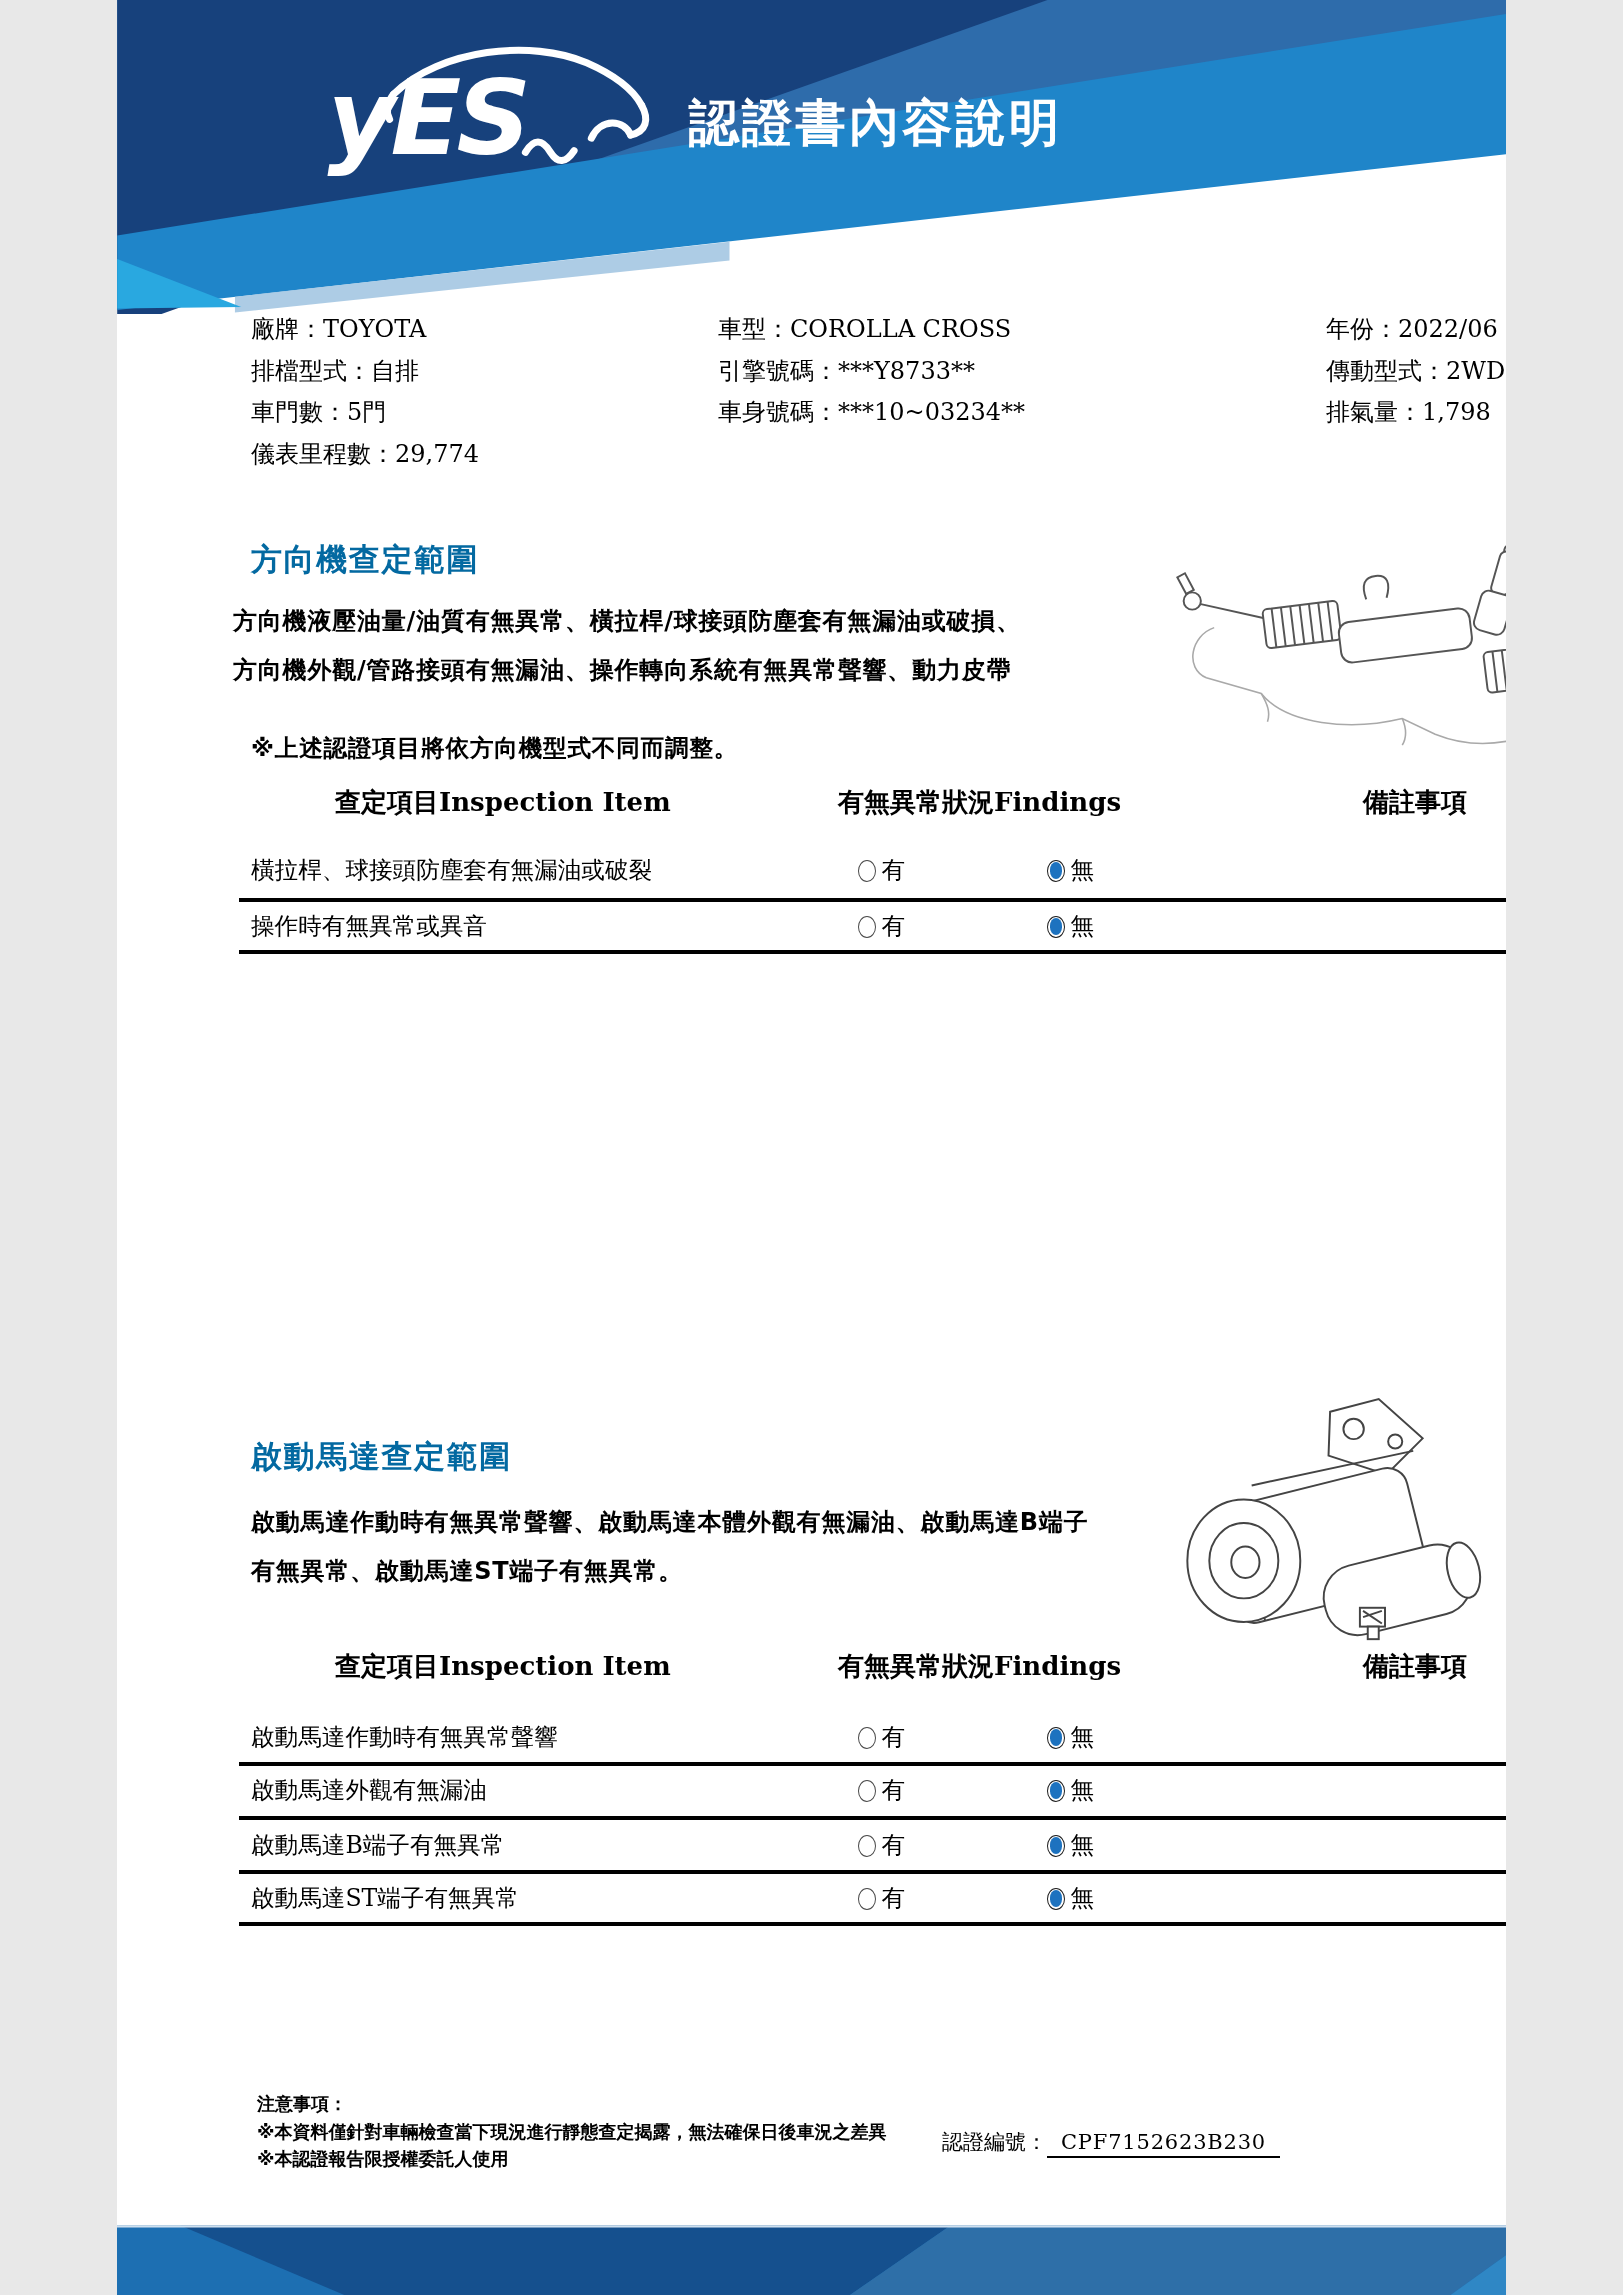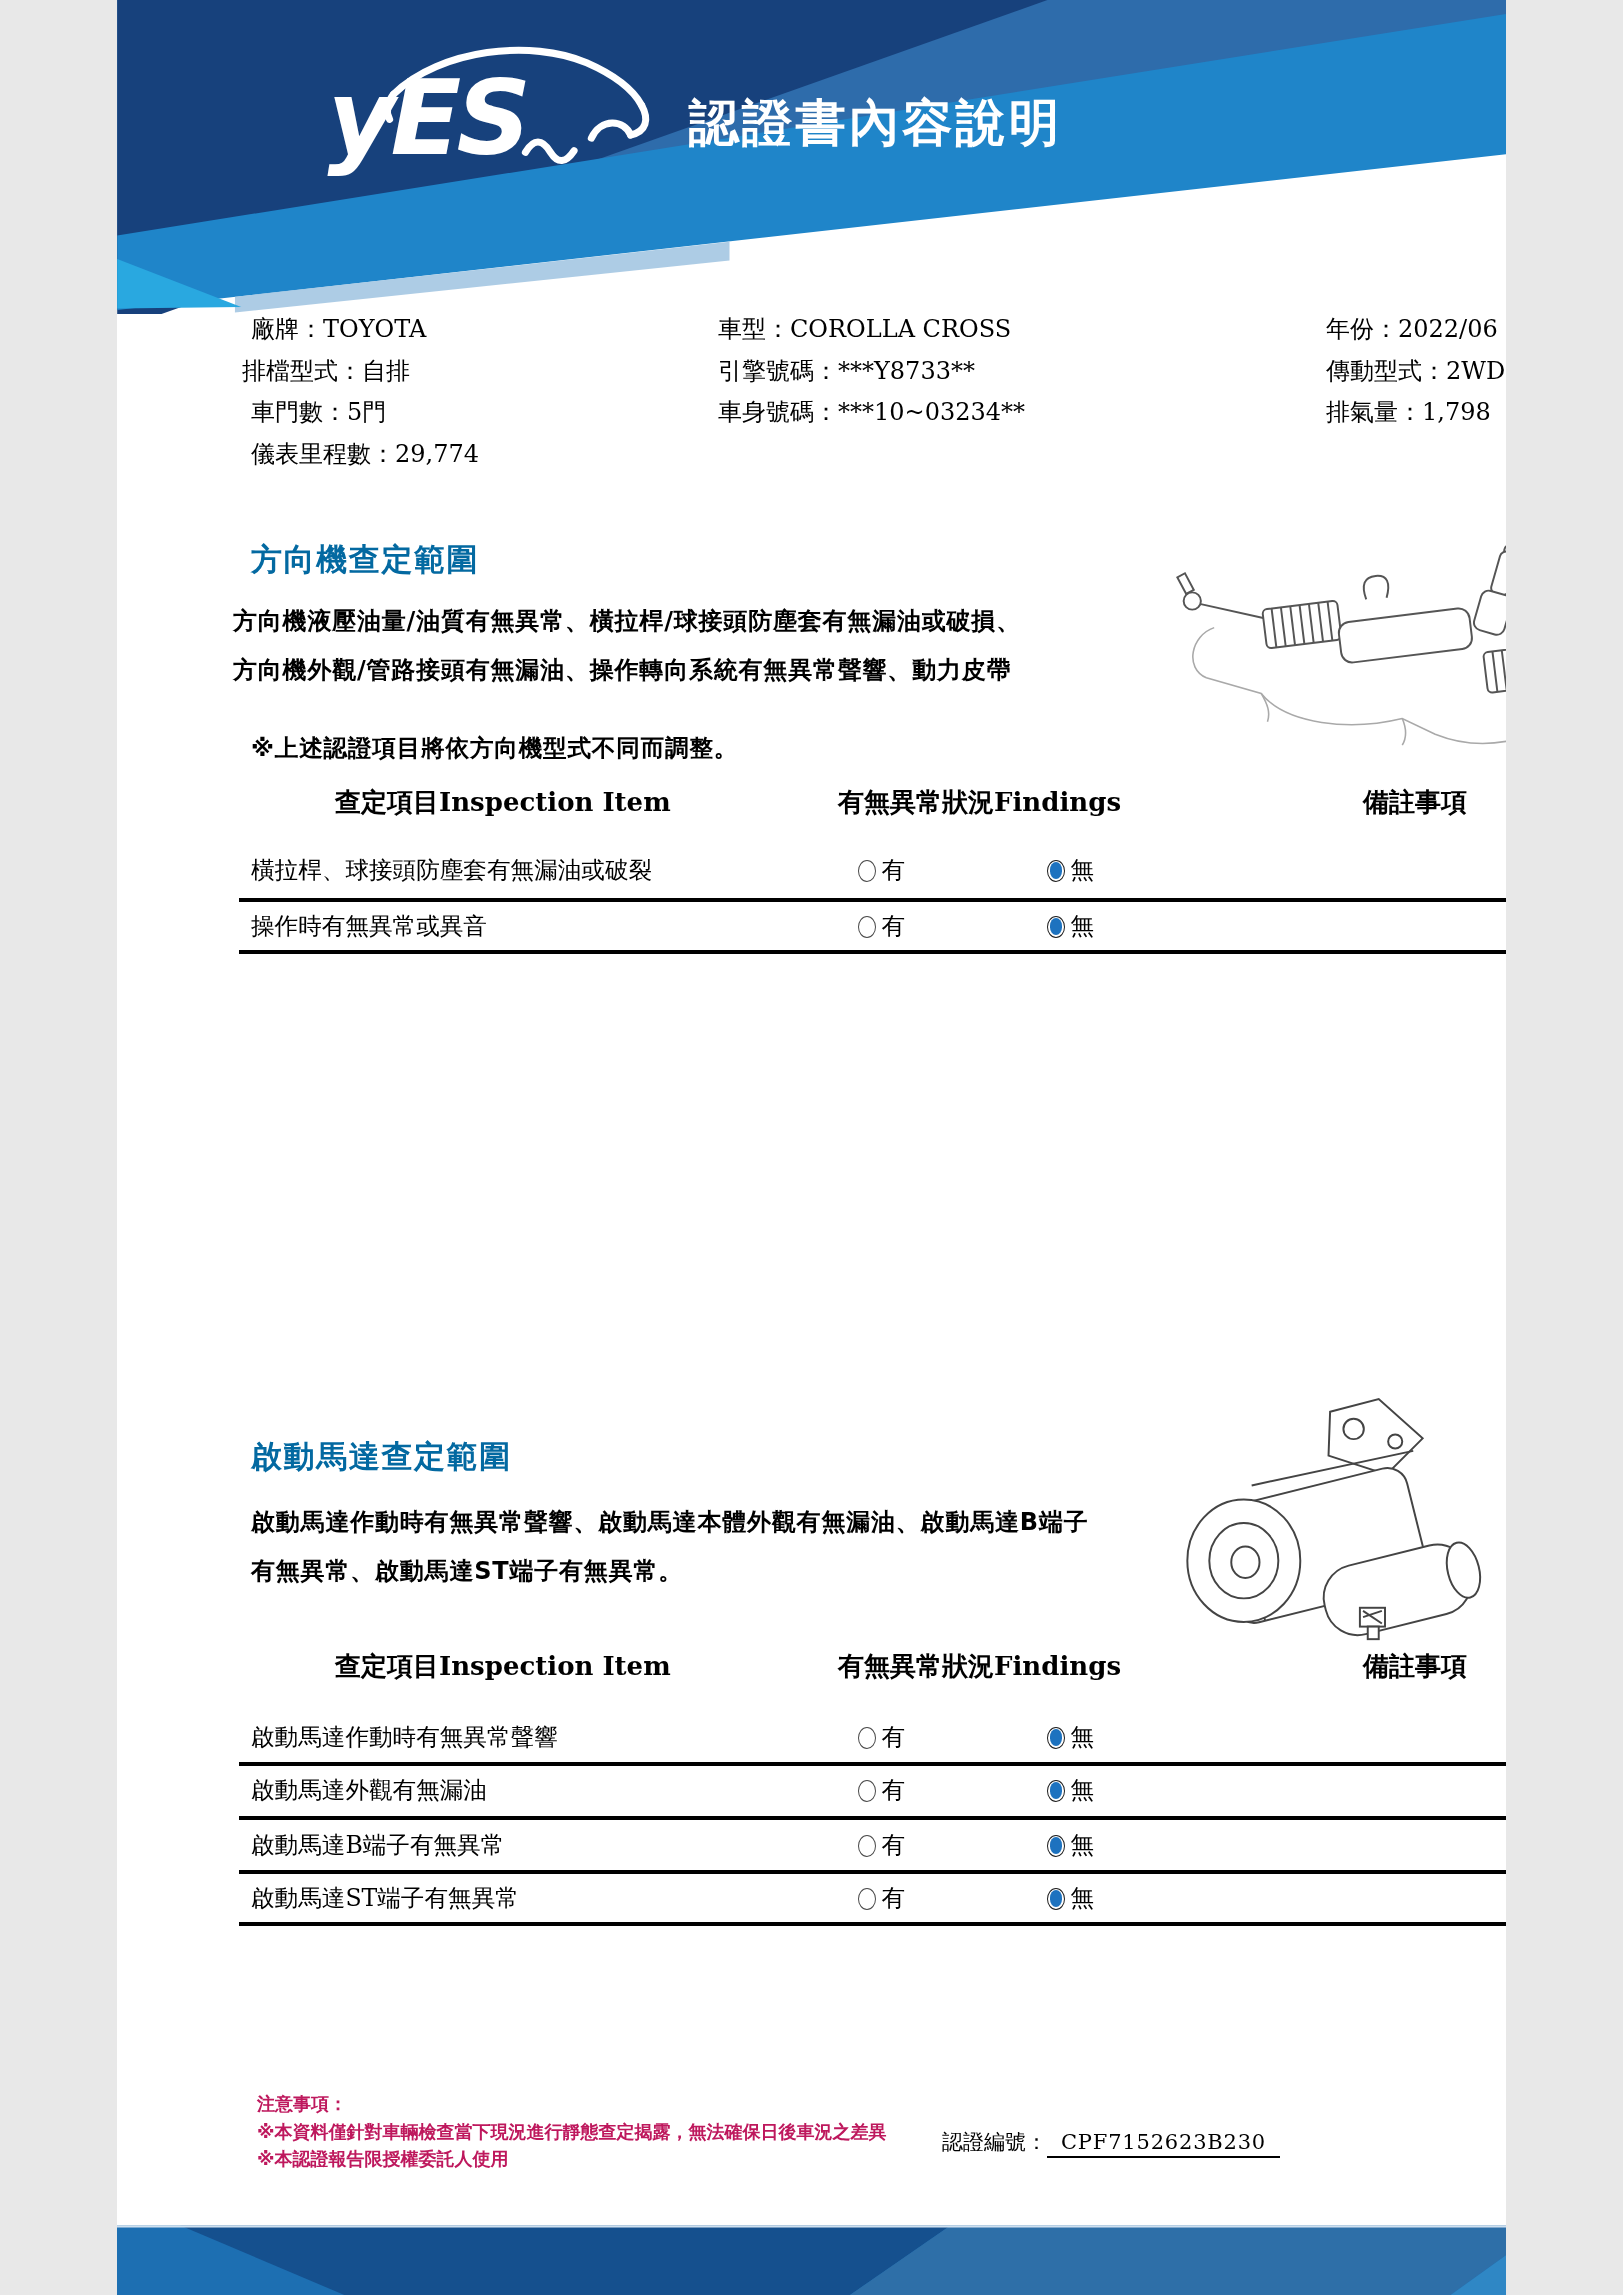--- a/index.html
+++ b/index.html
@@ -30,21 +30,21 @@
   .opt.no{left:930px;}
   .opt .lbl{font-size:23.6px;line-height:35px;}
   .radio{display:inline-block;width:18px;height:22px;border:1.6px solid #4a4a4a;
          border-radius:50%;background:#fff;box-sizing:border-box;position:relative;}
   .radio.checked{border-color:#1e1e1e;}
   .radio.checked::after{content:"";position:absolute;left:1.6px;right:1.6px;top:1.6px;bottom:1.6px;
          border-radius:50%;background:#1d72bf;}
   .tline{position:absolute;left:122px;width:1406px;height:3.9px;background:#000;}
 
   
-  .notice{font-size:18px;font-weight:bold;color:#be185d;white-space:nowrap;}
+  .notice{font-size:18px;font-weight:bold;color:#000000;white-space:nowrap;}
   .cert{font-size:21px;white-space:nowrap;}
   .cert .num{border-bottom:2.4px solid #000;padding:0 14px 1.6px 14px;letter-spacing:0.8px;}
   .pagenum{font-size:30px;}
 </style>
 </head>
 <body>
 
 <div class="page">
 
   <svg class="abs" style="left:0;top:0" width="1623" height="314" viewBox="0 0 2067 400">
@@ -63,21 +63,21 @@
         <path d="M352,120 C344,130 342,142 347,152"></path>
         <path d="M520,194 q16,-26 32,0 q14,22 30,-2"></path>
       </g>
     </g>
 
     <text x="728" y="178" font-size="64" font-weight="bold" fill="#ffffff" letter-spacing="4" font-family="&quot;DejaVu Sans&quot;,&quot;Liberation Sans&quot;,sans-serif">認證書內容說明</text>
   </svg>
 
   <div>
     <div class="abs vfield" style="left:134px;top:314px"><span>廠牌：</span><span>TOYOTA</span></div>
-    <div class="abs vfield" style="left:125px;top:356px"><span>排檔型式：</span><span>自排</span></div>
+    <div class="abs vfield" style="left:134px;top:356px"><span>排檔型式：</span><span>自排</span></div>
     <div class="abs vfield" style="left:134px;top:397px"><span>車門數：</span><span>5門</span></div>
     <div class="abs vfield" style="left:134px;top:439px"><span>儀表里程數：</span><span>29,774</span></div>
 
     <div class="abs vfield" style="left:601px;top:314px"><span>車型：</span><span>COROLLA CROSS</span></div>
     <div class="abs vfield" style="left:601px;top:356px"><span>引擎號碼：</span><span>***Y8733**</span></div>
     <div class="abs vfield" style="left:601px;top:397px"><span>車身號碼：</span><span>***10~03234**</span></div>
 
     <div class="abs vfield" style="left:1209px;top:314px"><span>年份：</span><span>2022/06</span></div>
     <div class="abs vfield" style="left:1209px;top:356px"><span>傳動型式：</span><span>2WD</span></div>
     <div class="abs vfield" style="left:1209px;top:397px"><span>排氣量：</span><span>1,798</span></div>

